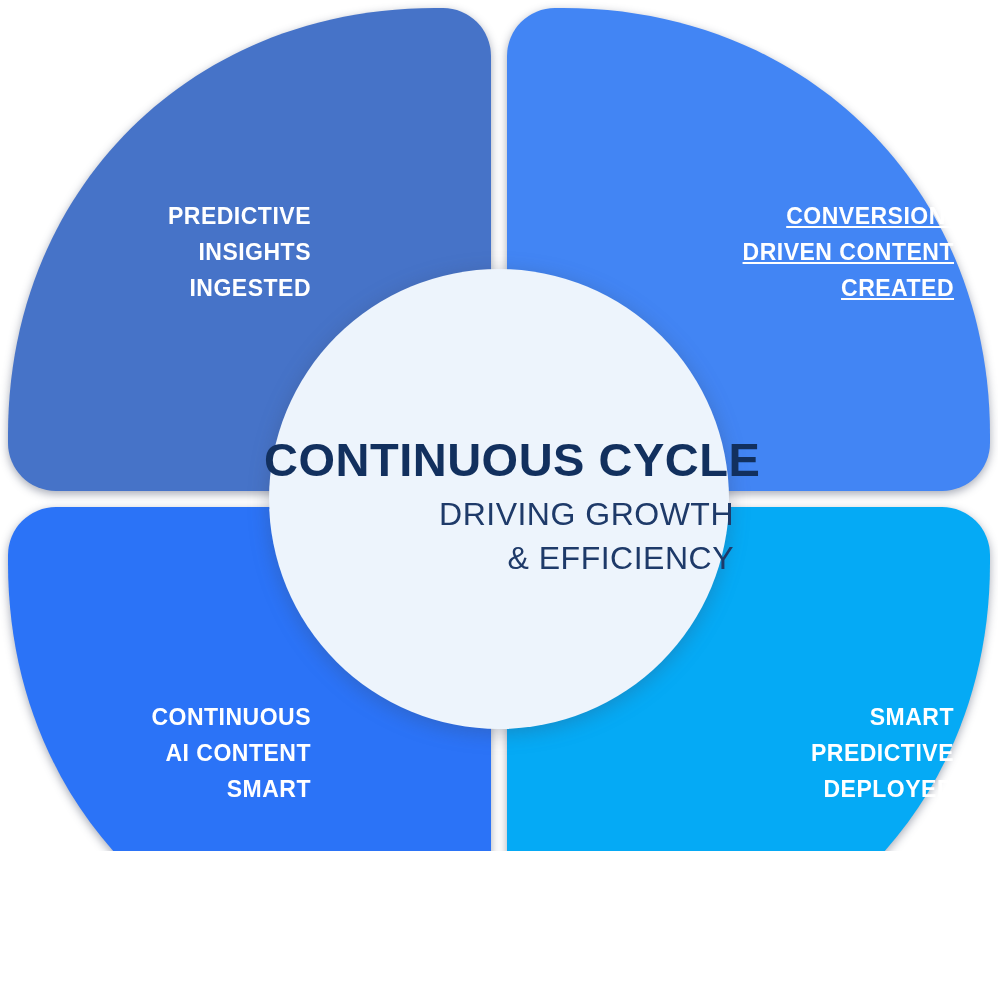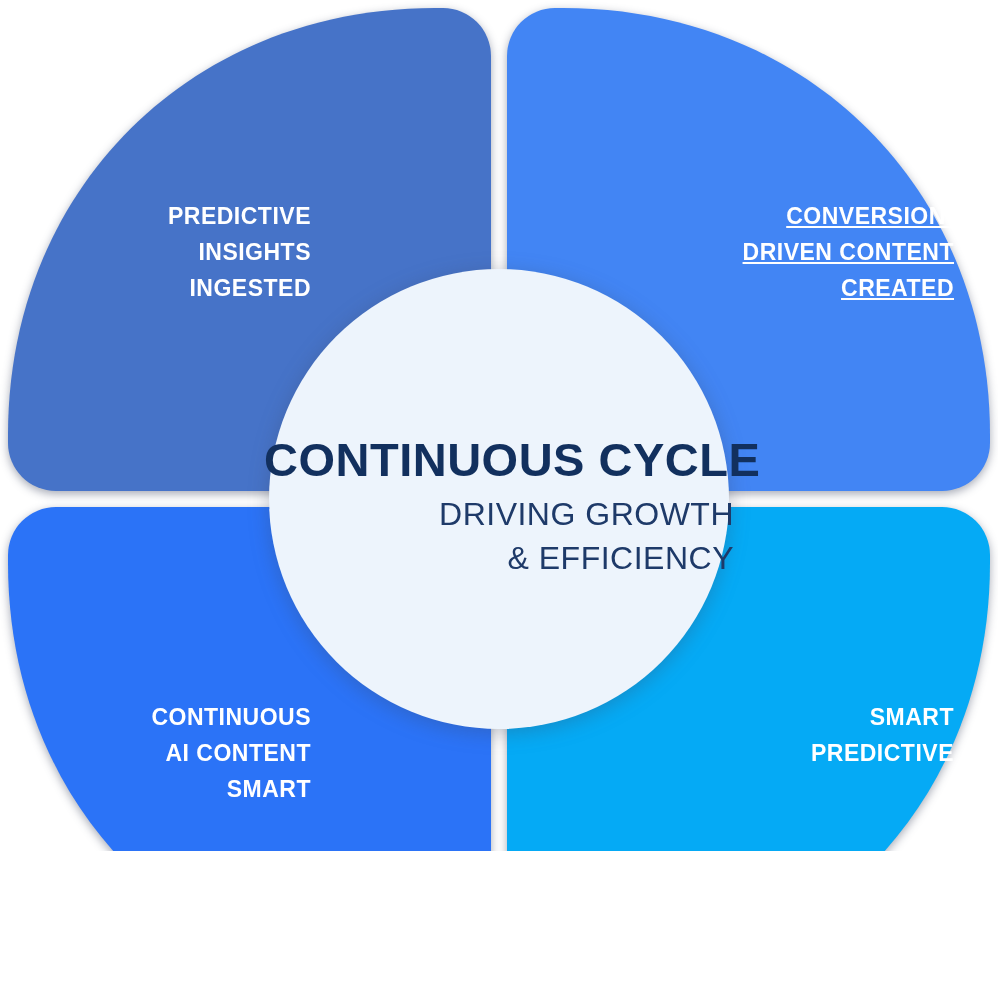--- a/index.html
+++ b/index.html
@@ -90,20 +90,21 @@
 
   <div class="qlabel bl">
     <div>CONTINUOUS</div>
     <div>AI CONTENT</div>
     <div>SMART</div>
   </div>
 
   <div class="qlabel br">
     <div>SMART</div>
     <div>PREDICTIVE</div>
+    <div>DEPLOYED</div>
   </div>
 
   <div class="center-text">
     <div class="center-title">CONTINUOUS CYCLE</div>
     <div class="center-subtitle">
       <div>DRIVING GROWTH</div>
       <div>&amp; EFFICIENCY</div>
     </div>
   </div>
 

